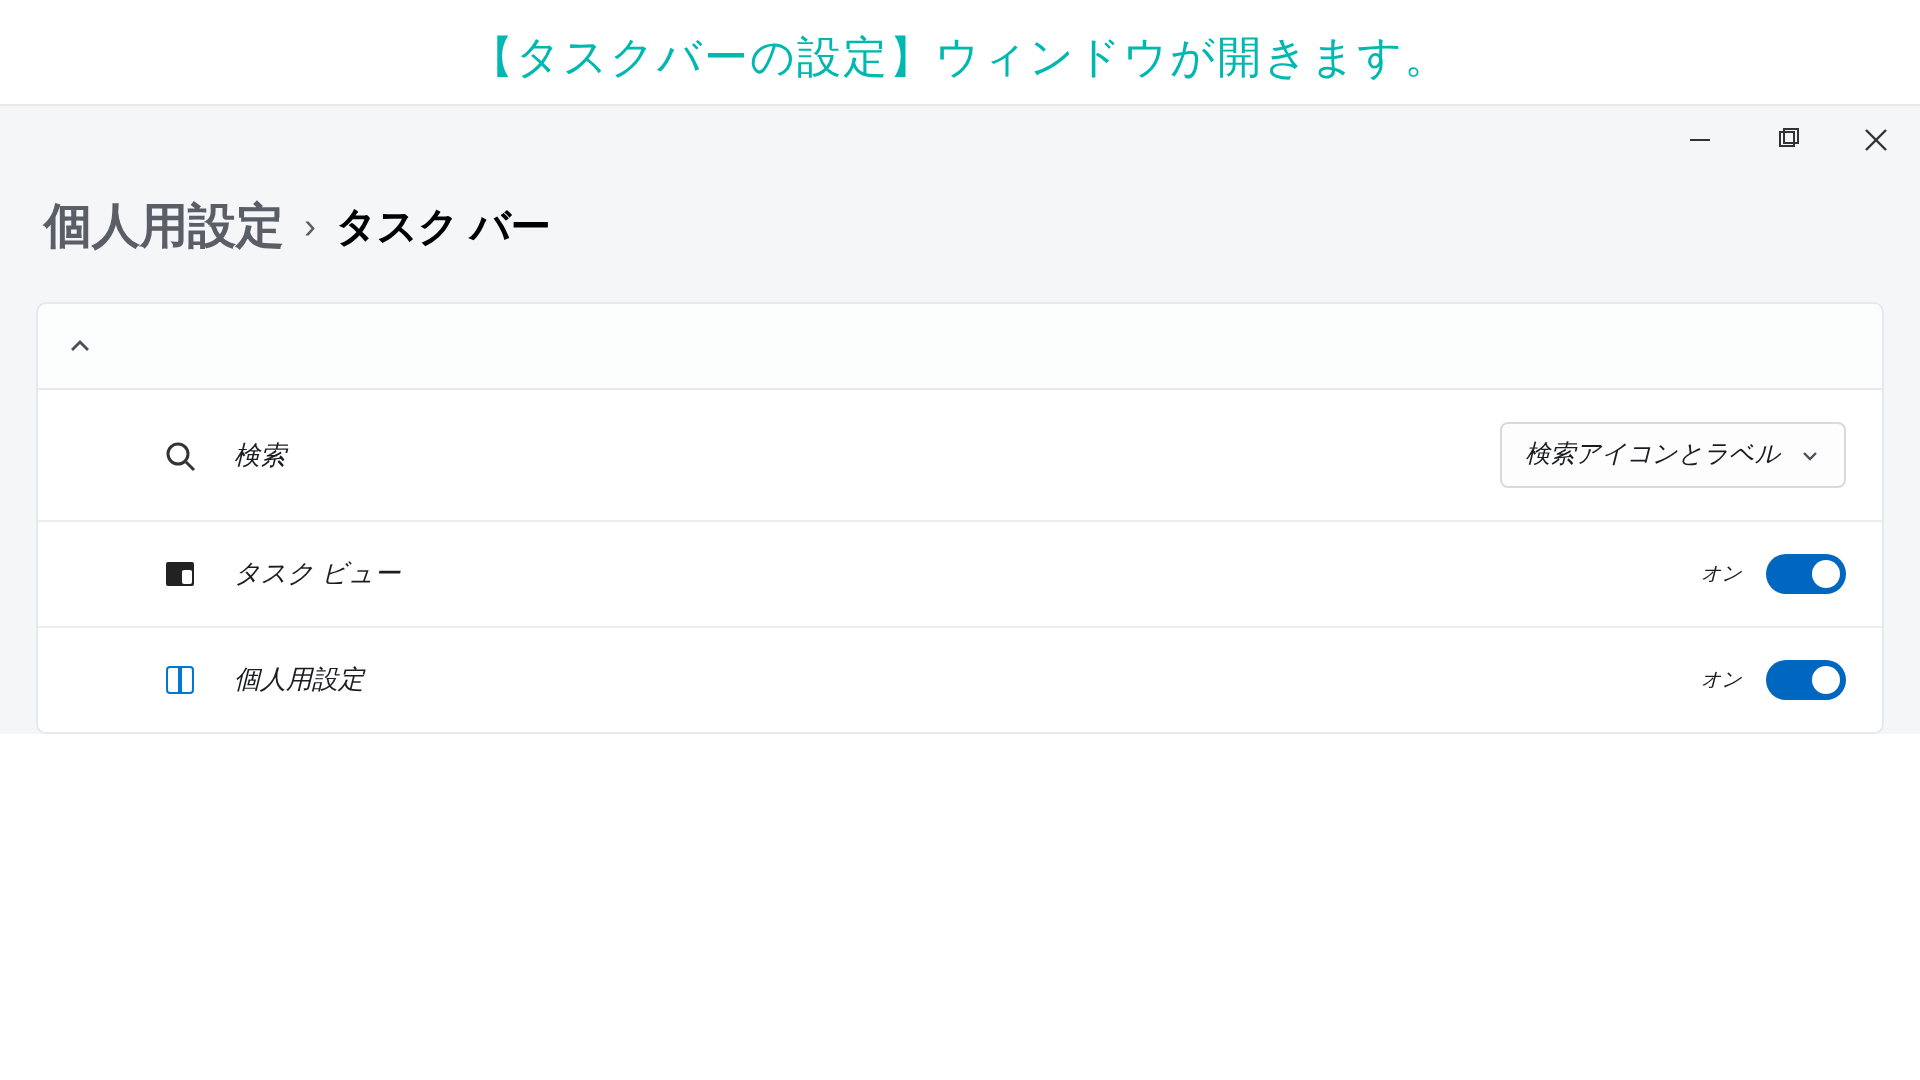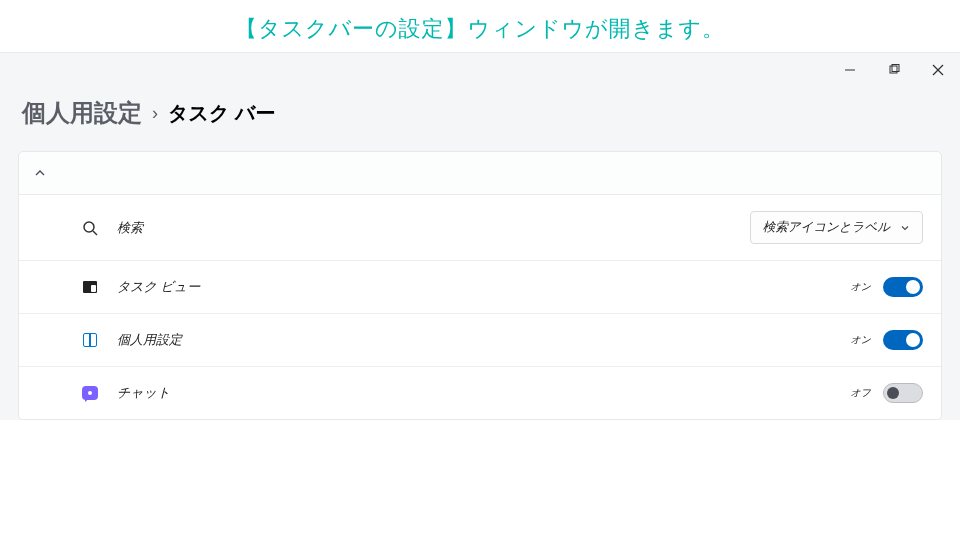--- a/index.html
+++ b/index.html
@@ -247,26 +247,16 @@
         <span class="icon">
             <span class="ic-widgets"></span>
           </span>
         <span class="label">個人用設定</span>
         <div class="toggle-wrap">
           <span class="toggle-state">オン</span>
           <div class="toggle on"></div>
         </div>
       </div>
 
-      <div class="row">
-        <span class="icon">
-            <span class="ic-chat"></span>
-          </span>
-        <span class="label">チャット</span>
-        <div class="toggle-wrap">
-          <span class="toggle-state">オフ</span>
-          <div class="toggle off"></div>
-        </div>
-      </div>
 
     </div>
   </div>
 </div>
 
 </body></html>

